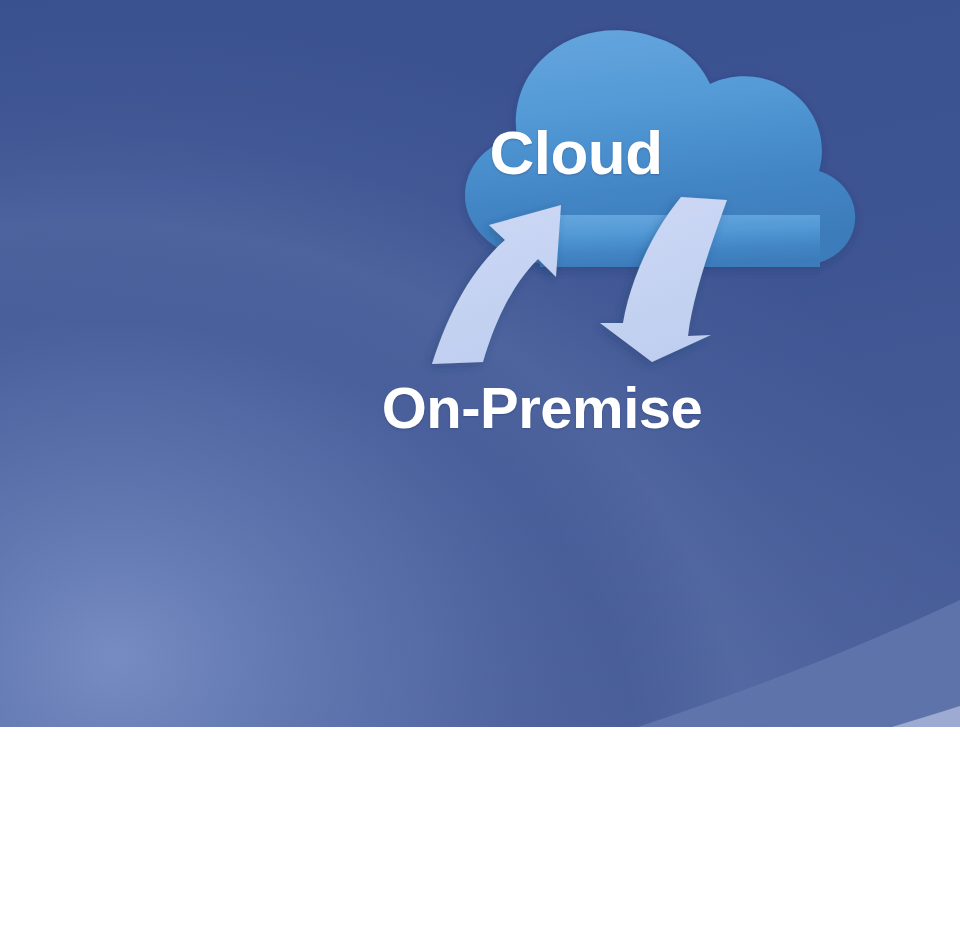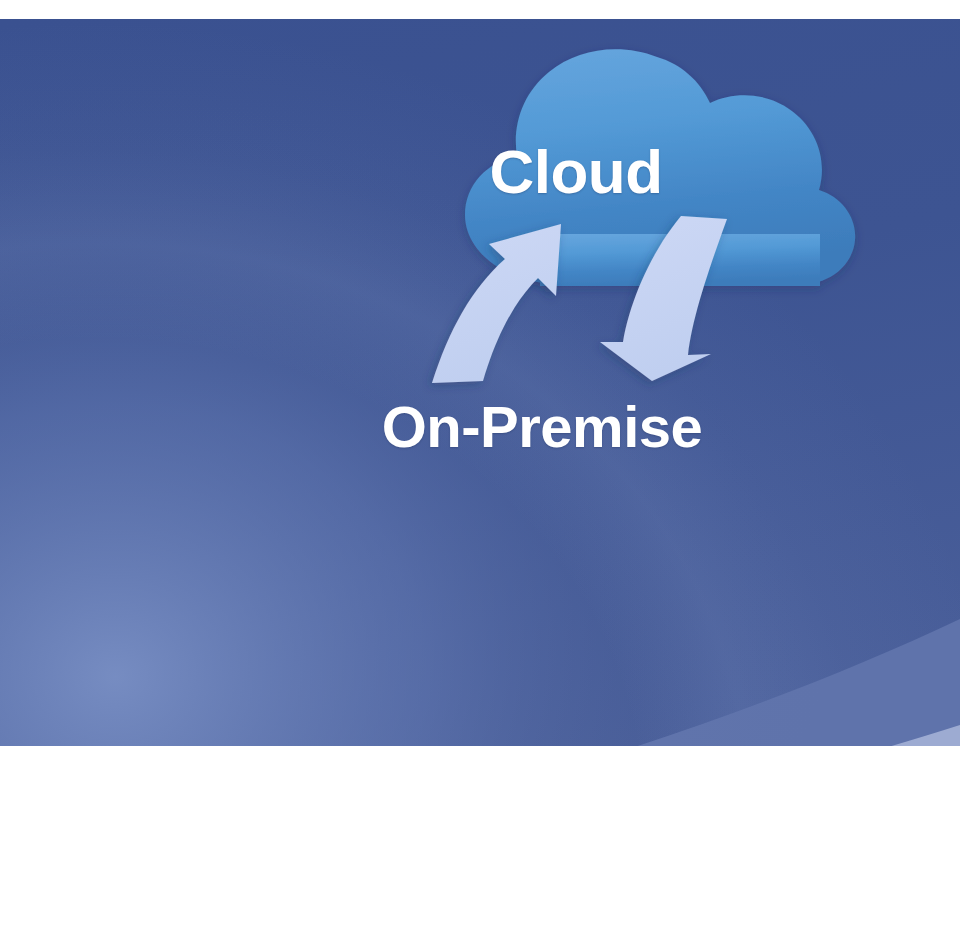--- a/index.html
+++ b/index.html
@@ -9,21 +9,20 @@
   }
   body {
     font-family: "Liberation Sans", sans-serif;
   }
   #slide {
     position: relative;
     width: 960px;
     height: 727px;
     overflow: hidden;
     background: #ffffff;
-    margin-top: 19px;
   }
   #slide-svg {
     position: absolute;
     inset: 0;
     width: 960px;
     height: 950px;
     display: block;
   }
   .label {
     position: absolute;

